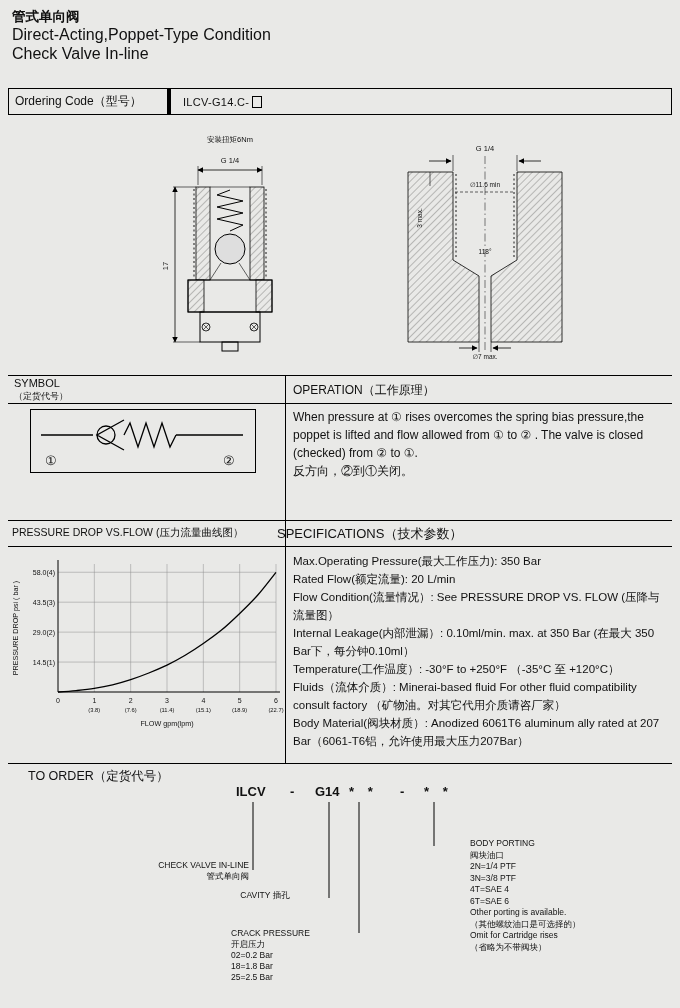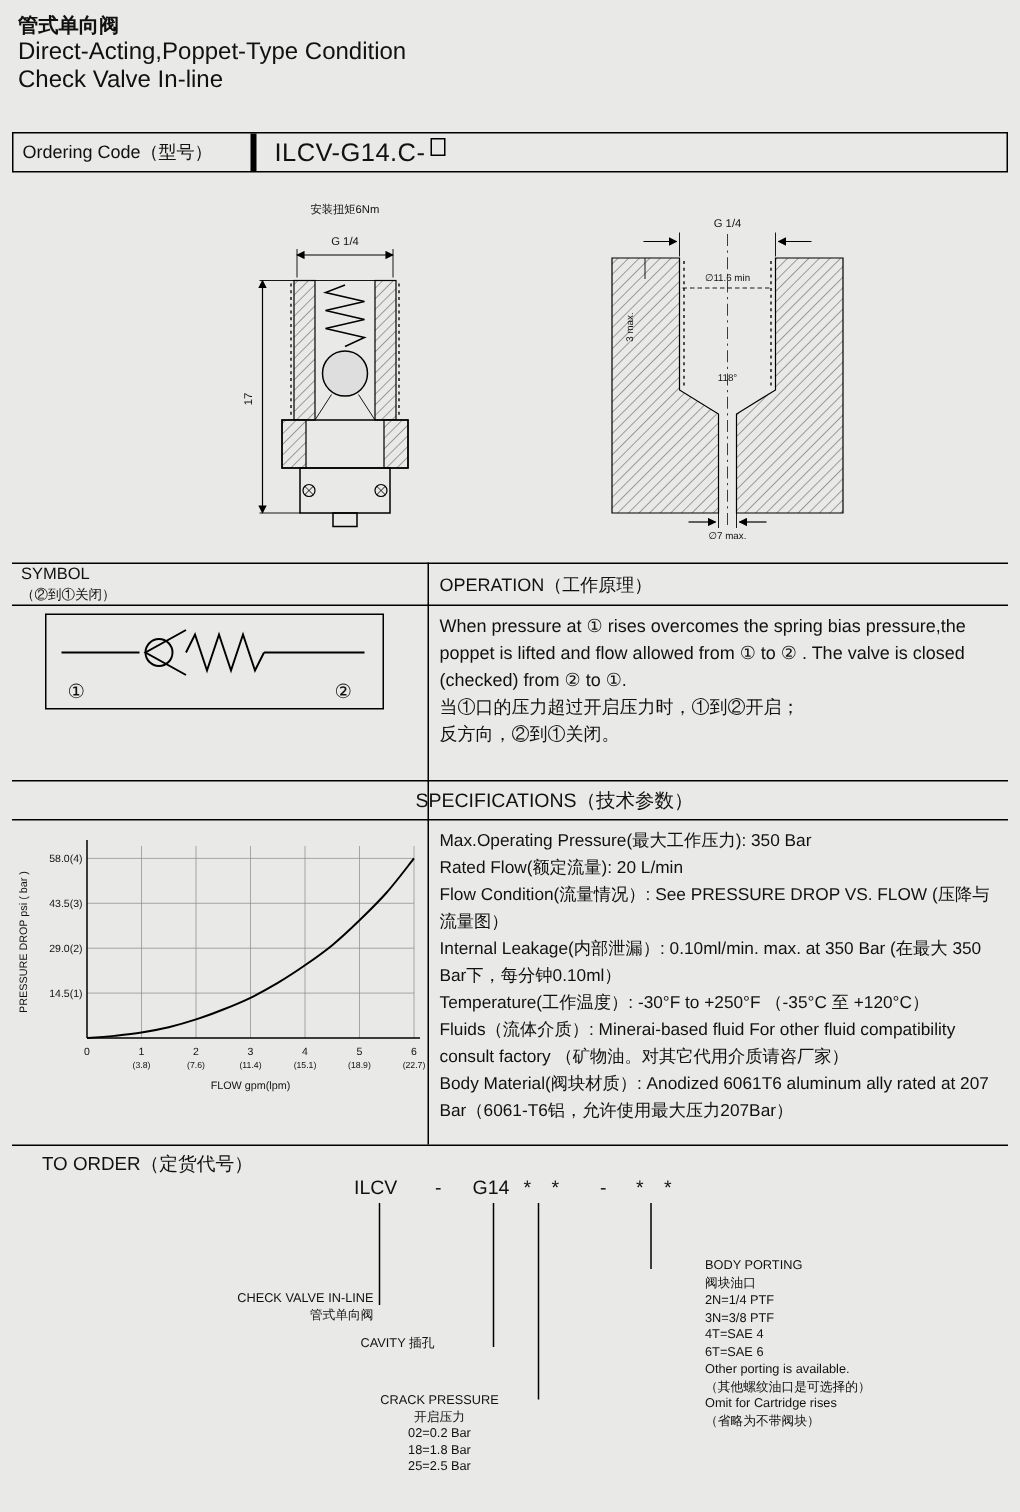--- a/index.html
+++ b/index.html
@@ -7,21 +7,21 @@
   body{font-family:"Liberation Sans",sans-serif;background:#fff}
   .page{position:relative;width:680px;height:1008px;background:#e9e9e7;color:#111;overflow:hidden}
   svg{font-family:"Liberation Sans",sans-serif}
 
   .hdr-cn{position:absolute;left:12px;top:8px;font-size:13.5px;font-weight:bold}
   .hdr-en1{position:absolute;left:12px;top:26px;font-size:16px}
   .hdr-en2{position:absolute;left:12px;top:45px;font-size:16px}
 
   .order-bar{position:absolute;left:8px;top:88px;width:664px;height:27px;border:1px solid #000;display:flex;align-items:center}
   .ob-label{width:162px;height:100%;display:flex;align-items:center;padding-left:6px;border-right:4px solid #000000;font-size:12px}
-  .ob-value{display:flex;padding-left:12px;font-size:17px;letter-spacing:.3px}
+  .ob-value{display:flex;padding-left:12px;font-size:11px;letter-spacing:.3px}
   .blank-box{display:inline-block;width:10px;height:12px;border:1px solid #000;margin-left:3px}
 
   .draw{position:absolute}
   .draw-left{left:135px;top:130px;width:190px;height:245px}
   .draw-right{left:380px;top:140px;width:210px;height:220px}
   .dtxt{font-size:7.5px;fill:#111}
   .dtxt-sm{font-size:6.5px;fill:#111}
   .dim{stroke:#000;stroke-width:.8}
   .thin{stroke:#000;stroke-width:.6}
   .thread{stroke:#000;stroke-width:.9;stroke-dasharray:2 2.5}
@@ -54,29 +54,29 @@
 
   .chart{position:absolute;left:8px;top:550px;width:276px;height:210px}
   .grid{stroke:#8d8d8d;stroke-width:.5}
   .axis{stroke:#000;stroke-width:1}
   .tick{font-size:7px;fill:#111}
   .ticksm{font-size:5.8px;fill:#111}
   .axlabel{font-size:7.2px;fill:#111}
   .curve{stroke:#000;stroke-width:1.3;fill:none}
 
   .order-title{position:absolute;left:28px;top:768px;font-size:12.5px}
-  .code-parts{position:absolute;left:0;top:784px;width:680px;height:16px;font-size:13px;font-weight:normal}
+  .code-parts{position:absolute;left:0;top:784px;width:680px;height:16px;font-size:13px;font-weight:bold}
   .code-parts span{position:absolute;top:0}
   .cp0{left:236px}.cp1{left:290px}.cp2{left:315px}.cp3{left:349px;letter-spacing:5px}.cp4{left:400px}.cp5{left:424px;letter-spacing:5px}
   .tree-svg{position:absolute;left:0;top:800px;width:680px;height:208px}
   .tlink{stroke:#000;stroke-width:1}
   .tree-label{position:absolute;font-size:8.5px;line-height:11px}
   .lbl-checkvalve{left:99px;top:860px;width:150px;text-align:right}
   .lbl-cavity{left:205px;top:890px;width:120px;text-align:center}
-  .lbl-crack{left:231px;top:928px;width:124px;text-align:center}
+  .lbl-crack{left:231px;top:928px;width:124px;text-align:left}
   .lbl-porting{left:470px;top:838px;width:200px;text-align:left;line-height:11.5px}
 </style>
 </head>
 <body>
 
 <div class="page">
 
   <svg width="0" height="0" style="position:absolute">
     <defs>
       <pattern id="hatch" width="5" height="5" patternUnits="userSpaceOnUse" patternTransform="rotate(45)">
@@ -168,40 +168,40 @@
   </svg>
 
   <div class="hline hl1"></div>
   <div class="hline hl2"></div>
   <div class="hline hl3"></div>
   <div class="hline hl4"></div>
   <div class="hline hl5"></div>
   <div class="vline vl1"></div>
 
   <div class="sym-title">SYMBOL</div>
-  <div class="sym-sub">（②到①关闭）</div>
+  <div class="sym-sub">（定货代号）</div>
   <div class="symbol-box">
     <svg viewBox="0 0 224 62" width="100%" height="100%">
       <line class="sym" x1="10" y1="25" x2="62" y2="25"></line>
       <circle class="symc" cx="75" cy="25" r="9" fill="none"></circle>
       <path class="sym" d="M93,10 L66,25 L93,40"></path>
       <path class="sym" d="M93,25 L99,13 L107,37 L115,13 L123,37 L131,13 L139,37 L145,25"></path>
       <line class="sym" x1="145" y1="25" x2="212" y2="25"></line>
       <text class="symt" x="14" y="55">①</text>
       <text class="symt" x="192" y="55">②</text>
     </svg>
   </div>
 
   <div class="op-title">OPERATION（工作原理）</div>
   <div class="op-text">
     <div>When pressure at ① rises overcomes the spring bias pressure,the poppet is lifted and flow allowed from ① to ② . The valve is closed (checked) from  ② to ①.</div>
-    <div>当①口的压力超过开启压力时，①到②开启；</div>
     <div>反方向，②到①关闭。</div>
   </div>
 
+  <div class="pd-title">PRESSURE DROP VS.FLOW  (压力流量曲线图）</div>
   <div class="spec-title">SPECIFICATIONS（技术参数）</div>
 
   <div class="chart">
     <svg id="chart-svg" viewBox="0 0 276 210" width="100%" height="100%">
         <line x1="86.33333333333333" y1="14" x2="86.33333333333333" y2="142" class="grid"></line>
         <line x1="122.66666666666666" y1="14" x2="122.66666666666666" y2="142" class="grid"></line>
         <line x1="159" y1="14" x2="159" y2="142" class="grid"></line>
         <line x1="195.33333333333331" y1="14" x2="195.33333333333331" y2="142" class="grid"></line>
         <line x1="231.66666666666669" y1="14" x2="231.66666666666669" y2="142" class="grid"></line>
         <line x1="268" y1="14" x2="268" y2="142" class="grid"></line>

